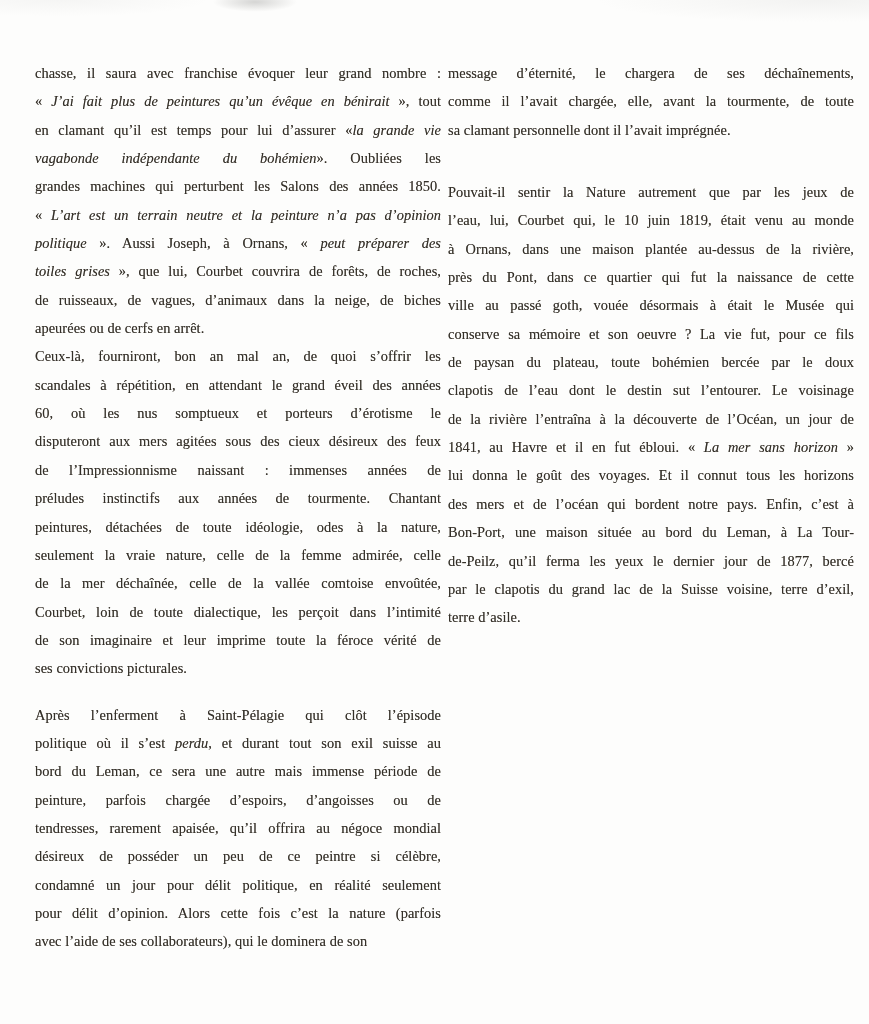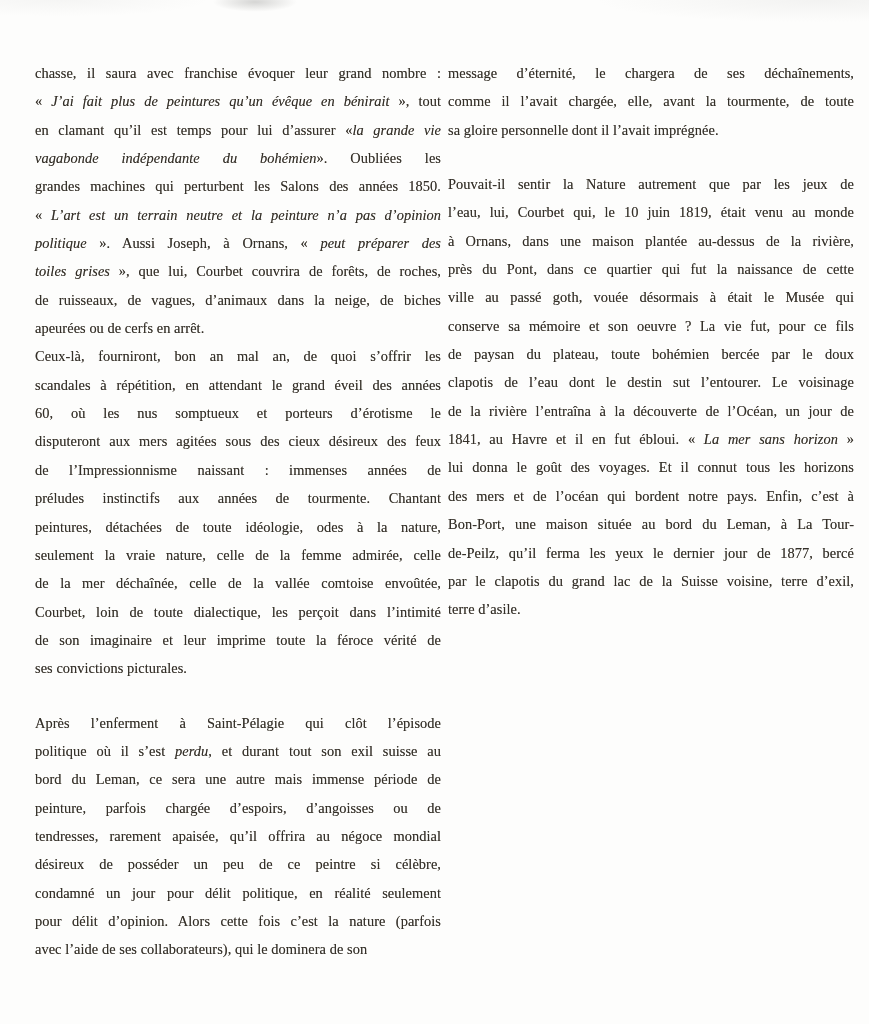--- a/index.html
+++ b/index.html
@@ -23,22 +23,22 @@
     top: 59px;
     width: 406px;
     color: #343029;
     font-size: 14.4px;
     letter-spacing: 0.05px;
     text-shadow: 0 0 0.5px rgba(70,60,50,0.55);
   }
   .col-left  { left: 35px; }
   .col-right { left: 448px; }
   .paragraph { margin: 0; }
-  .col-left  .paragraph:nth-child(3) { margin-top: 26px; }
-  .col-right .paragraph:nth-child(2) { margin-top: 26px; }
+  .col-left  .paragraph:nth-child(3) { margin-top: 18px; }
+  .col-right .paragraph:nth-child(2) { margin-top: 34px; }
   .line {
     height: 28.35px;
     line-height: 28.35px;
     text-align: justify;
     text-align-last: justify;
     white-space: normal;
   }
   .line.last {
     text-align-last: left;
   }
@@ -84,21 +84,21 @@
         <div class="line"><span>désireux de posséder un peu de ce peintre si célèbre,</span></div>
         <div class="line"><span>condamné un jour pour délit politique, en réalité seulement</span></div>
         <div class="line"><span>pour délit d’opinion. Alors cette fois c’est la nature (parfois</span></div>
         <div class="line last"><span>avec l’aide de ses collaborateurs), qui le dominera de son</span></div>
       </div>
     </div>
   <div class="col col-right">
       <div class="paragraph">
         <div class="line"><span>message d’éternité, le chargera de ses déchaînements,</span></div>
         <div class="line"><span>comme il l’avait chargée, elle, avant la tourmente, de toute</span></div>
-        <div class="line last"><span>sa gloire personnelle dont il l’avait imprégnée.</span></div>
+        <div class="line last"><span>sa clamant personnelle dont il l’avait imprégnée.</span></div>
       </div>
       <div class="paragraph">
         <div class="line"><span>Pouvait-il sentir la Nature autrement que par les jeux de</span></div>
         <div class="line"><span>l’eau, lui, Courbet qui, le 10 juin 1819, était venu au monde</span></div>
         <div class="line"><span>à Ornans, dans une maison plantée au-dessus de la rivière,</span></div>
         <div class="line"><span>près du Pont, dans ce quartier qui fut la naissance de cette</span></div>
         <div class="line"><span>ville au passé goth, vouée désormais à était le Musée qui</span></div>
         <div class="line"><span>conserve sa mémoire et son oeuvre ? La vie fut, pour ce fils</span></div>
         <div class="line"><span>de paysan du plateau, toute bohémien bercée par le doux</span></div>
         <div class="line"><span>clapotis de l’eau dont le destin sut l’entourer. Le voisinage</span></div>

